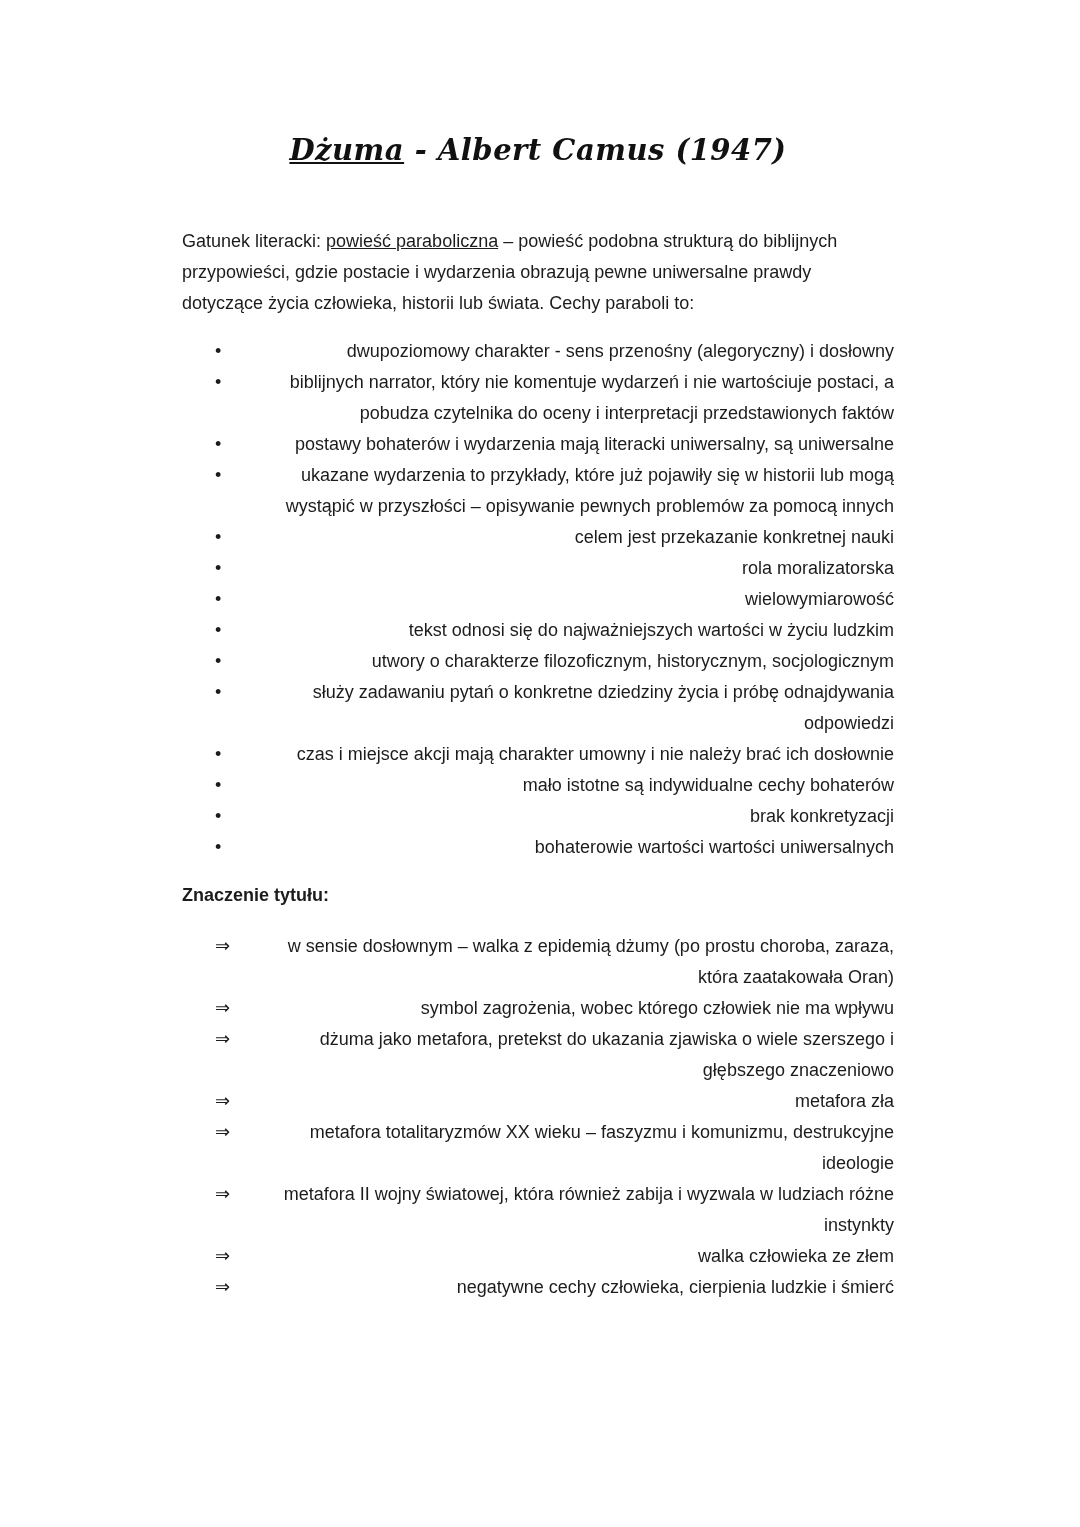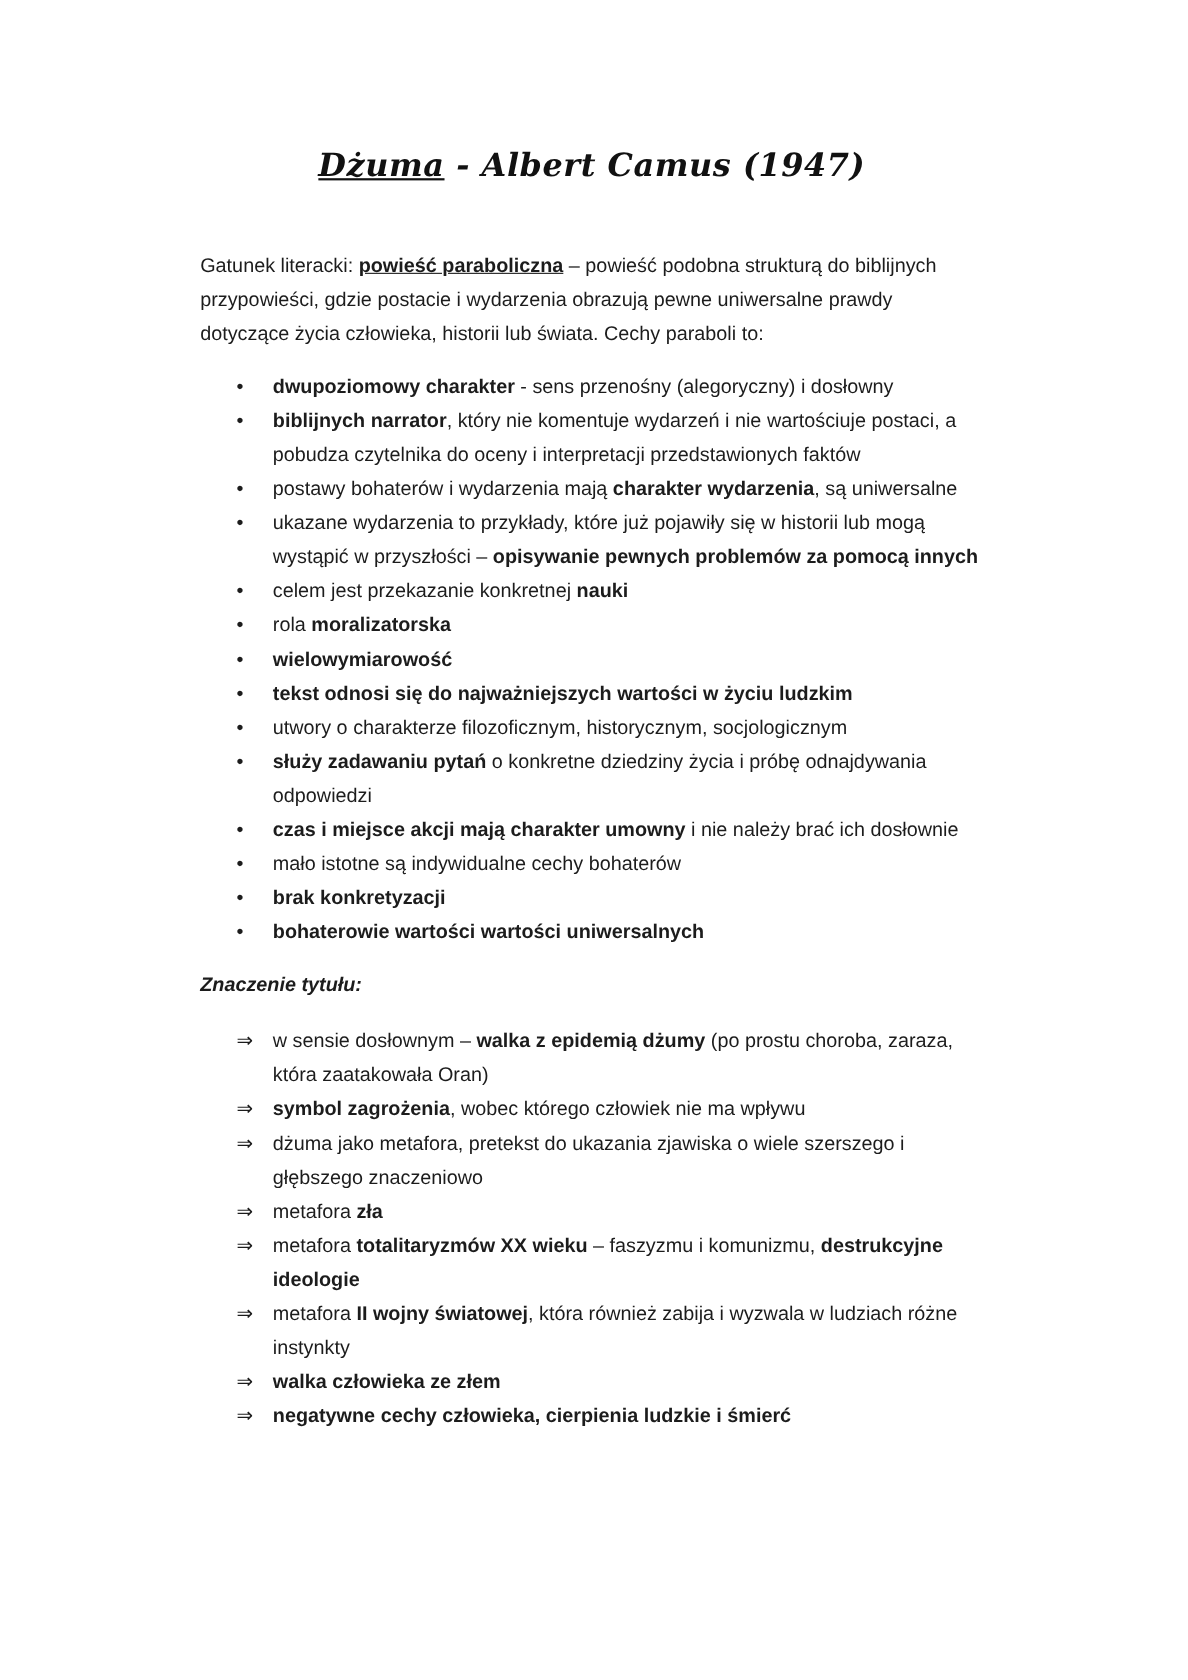--- a/index.html
+++ b/index.html
@@ -22,27 +22,27 @@
     font-style: italic;
     font-weight: 700;
     font-size: 29px;
     line-height: 36px;
     letter-spacing: 0.5px;
     margin: 0 0 58px 0;
     color: #111111;
   }
   .para { margin: 0 0 17px 0; }
   .mt-lg { margin-top: 63px; }
-  .heading { font-weight: 700; margin: 10px 0 20px 0; font-style: italic; }
-  .b { font-weight: 700; }
+  .heading { font-weight: 700; margin: 10px 0 20px 0; }
+  .b { font-weight: 400; }
   .u { text-decoration: underline; }
   ul.list { list-style: none; margin: 0 0 17px 0; padding: 0 0 0 33px; }
   ul.list li { display: flex; }
   ul.list .marker { flex: 0 0 33px; }
-  ul.list .li-text { flex: 1 1 auto; min-width: 0; }
+  ul.list .li-text { flex: 1 1 auto; min-width: 0; text-align: right; }
 </style>
 </head>
 <body>
 
 <div class="page">
 
   <h1 class="doc-title"><span class="u">Dżuma</span><span class=""> - Albert Camus (1947)</span></h1>
 
   <p class="para"><span class="">Gatunek literacki: </span><span class="b u">powieść paraboliczna</span><span class=""> – powieść podobna strukturą do biblijnych przypowieści, gdzie postacie i wydarzenia obrazują pewne uniwersalne prawdy dotyczące życia człowieka, historii lub świata. Cechy paraboli to:</span></p>
 
@@ -50,21 +50,21 @@
       <li>
         <span class="marker">•</span>
         <span class="li-text"><span class="b ">dwupoziomowy charakter</span><span class=""> - sens przenośny (alegoryczny) i dosłowny</span></span>
       </li>
       <li>
         <span class="marker">•</span>
         <span class="li-text"><span class="b ">biblijnych narrator</span><span class="">, który nie komentuje wydarzeń i nie wartościuje postaci, a pobudza czytelnika do oceny i interpretacji przedstawionych faktów</span></span>
       </li>
       <li>
         <span class="marker">•</span>
-        <span class="li-text"><span class="">postawy bohaterów i wydarzenia mają </span><span class="b ">charakter wydarzenia</span><span class="">, są uniwersalne</span></span>
+        <span class="li-text"><span class="">postawy bohaterów i wydarzenia mają </span><span class="b ">literacki uniwersalny</span><span class="">, są uniwersalne</span></span>
       </li>
       <li>
         <span class="marker">•</span>
         <span class="li-text"><span class="">ukazane wydarzenia to przykłady, które już pojawiły się w historii lub mogą wystąpić w przyszłości – </span><span class="b ">opisywanie pewnych problemów za pomocą innych</span></span>
       </li>
       <li>
         <span class="marker">•</span>
         <span class="li-text"><span class="">celem jest przekazanie konkretnej </span><span class="b ">nauki</span></span>
       </li>
       <li>

